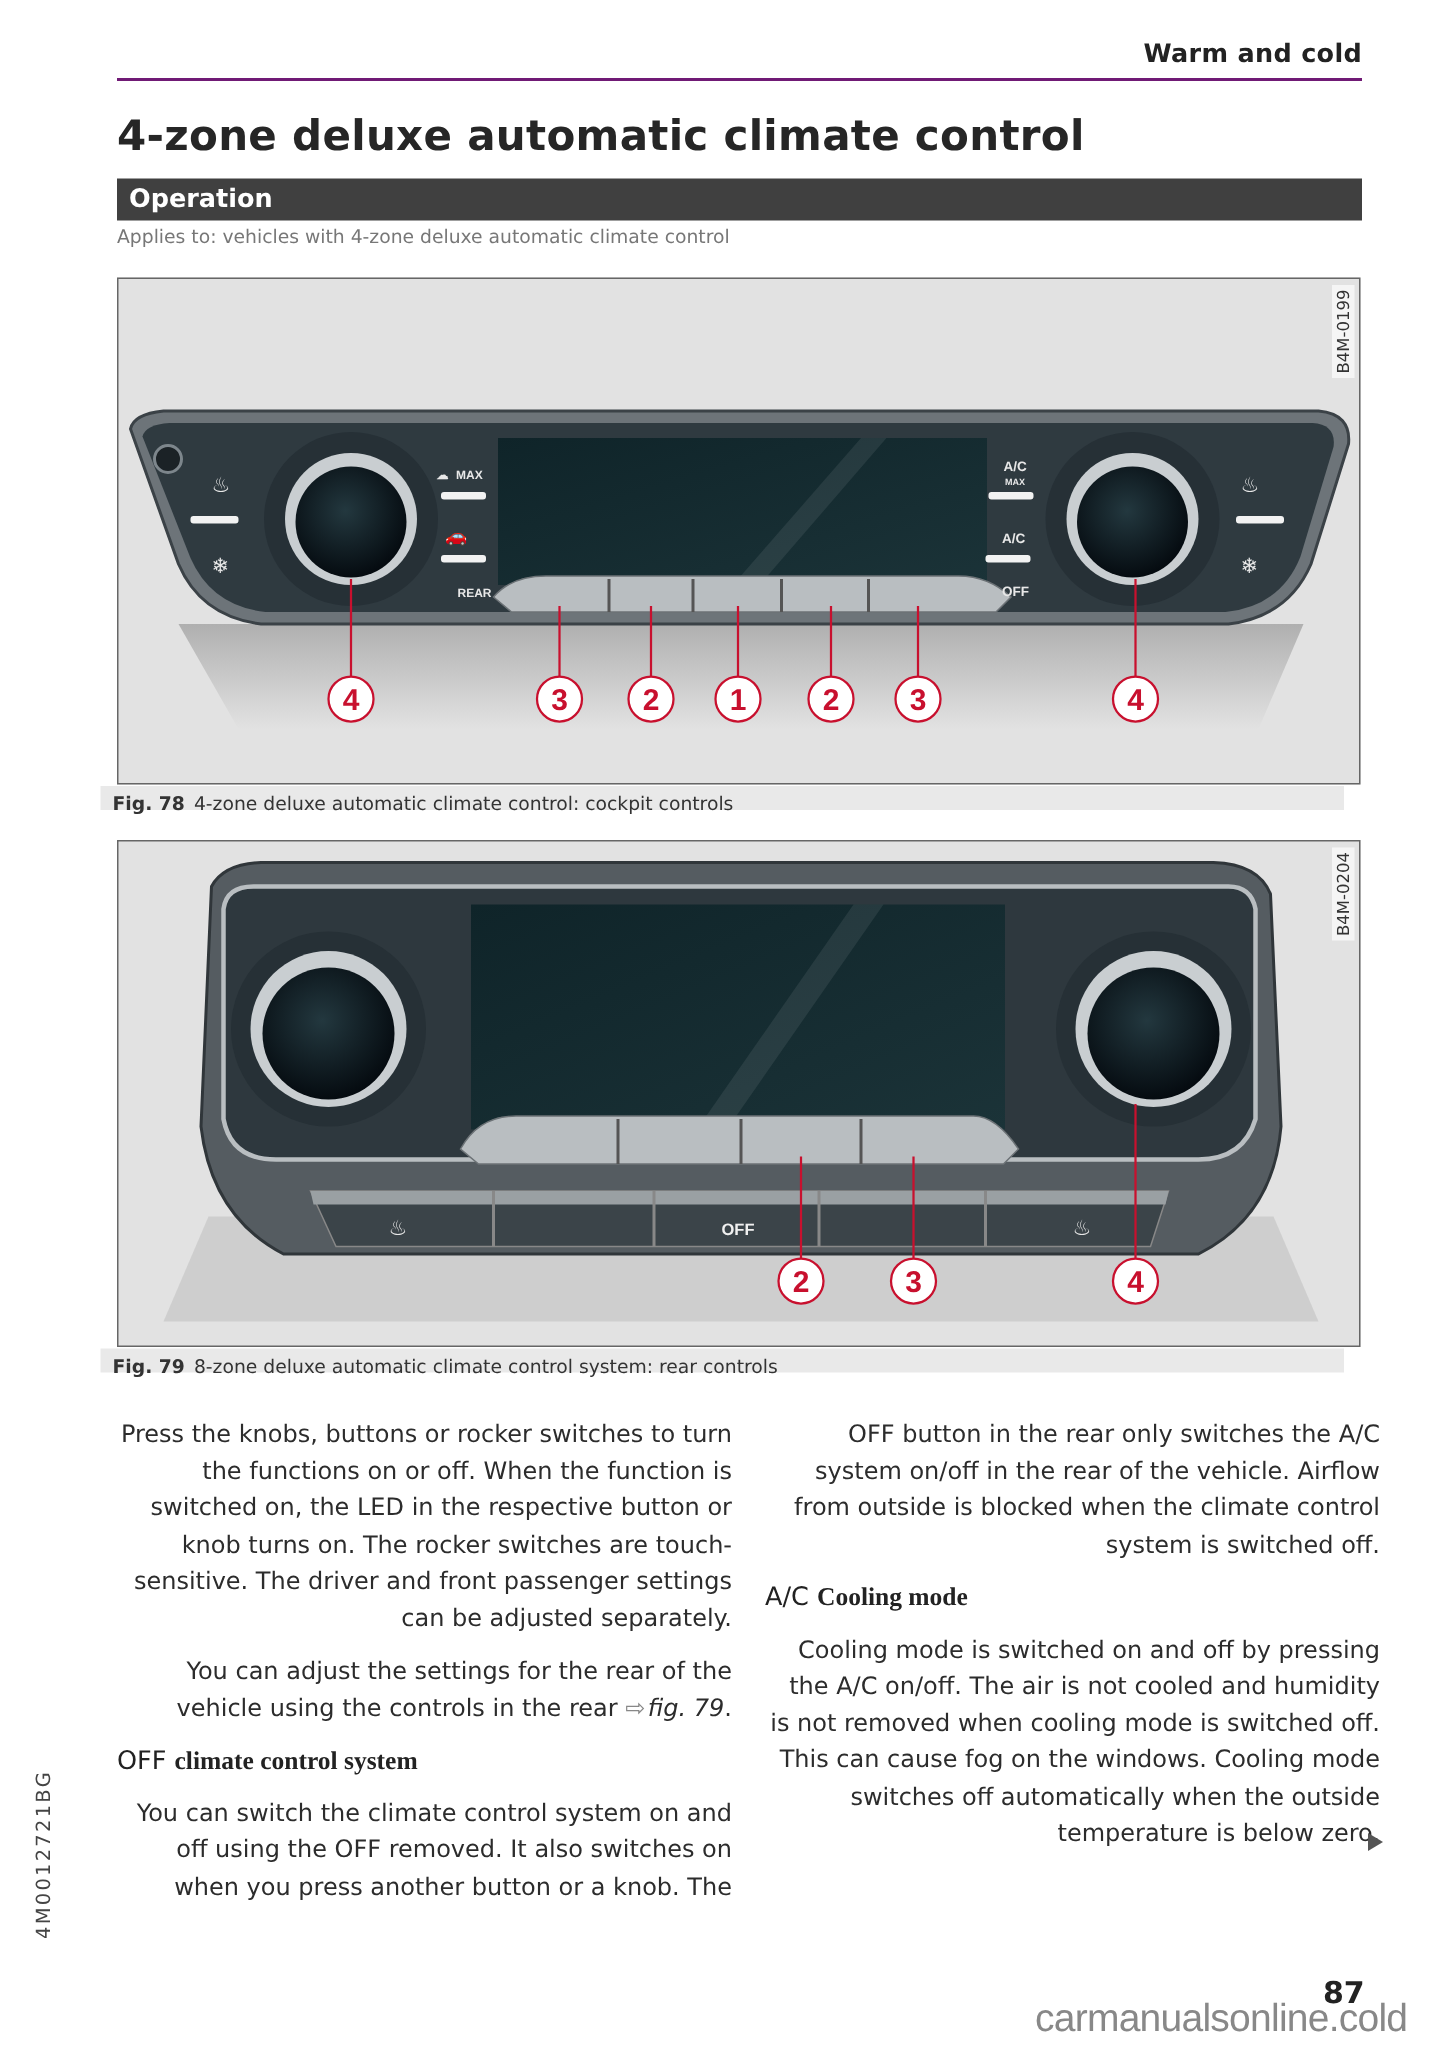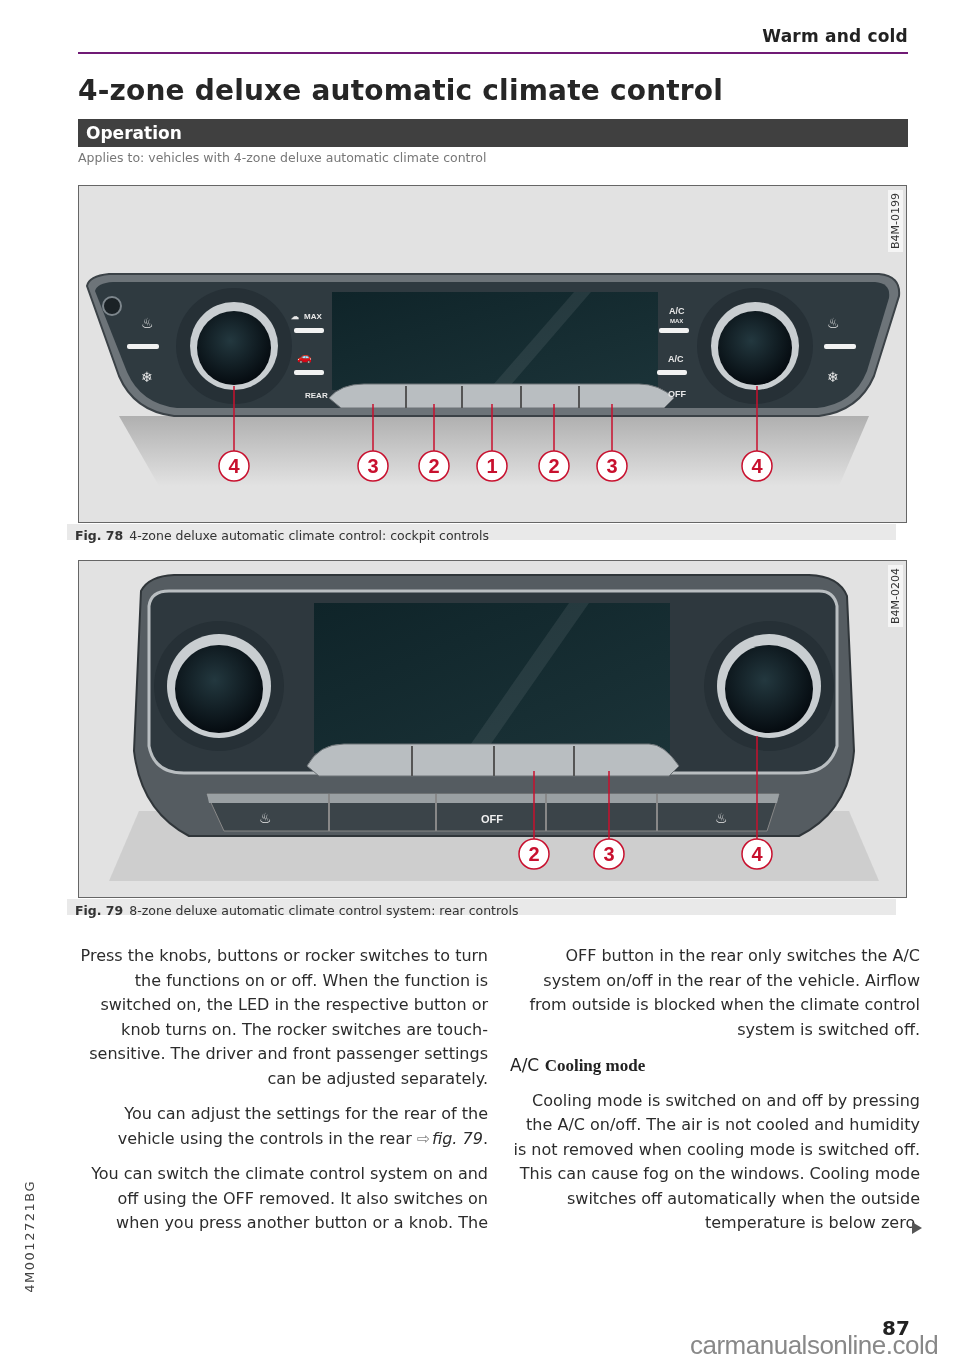--- a/index.html
+++ b/index.html
@@ -220,20 +220,21 @@
 </div>
 <div class="caption cap79">
   <b>Fig. 79</b><span>8-zone deluxe automatic climate control system: rear controls</span>
 </div>
 
 <div class="body-col col-left">
   <p>Press the knobs, buttons or rocker switches to turn the functions on or off. When the function is switched on, the LED in the respective button or knob turns on. The rocker switches are touch-sensitive. The driver and front passenger settings can be adjusted separately.</p>
   <p>
     <span>You can adjust the settings for the rear of the vehicle using the controls in the rear </span><span class="arrow-ref">⇨</span> <span class="fig-ref">fig. 79</span><span>.</span>
   </p>
+  <h3><span>OFF</span> <b>climate control system</b></h3>
   <p>You can switch the climate control system on and off using the OFF removed. It also switches on when you press another button or a knob. The</p>
 </div>
 
 <div class="body-col col-right">
   <p>OFF button in the rear only switches the A/C system on/off in the rear of the vehicle. Airflow from outside is blocked when the climate control system is switched off.</p>
   <h3><span>A/C</span> <b>Cooling mode</b></h3>
   <p>Cooling mode is switched on and off by pressing the A/C on/off. The air is not cooled and humidity is not removed when cooling mode is switched off. This can cause fog on the windows. Cooling mode switches off automatically when the outside temperature is below zero.</p>
 </div>
 
 <div class="cont-arrow"></div>

